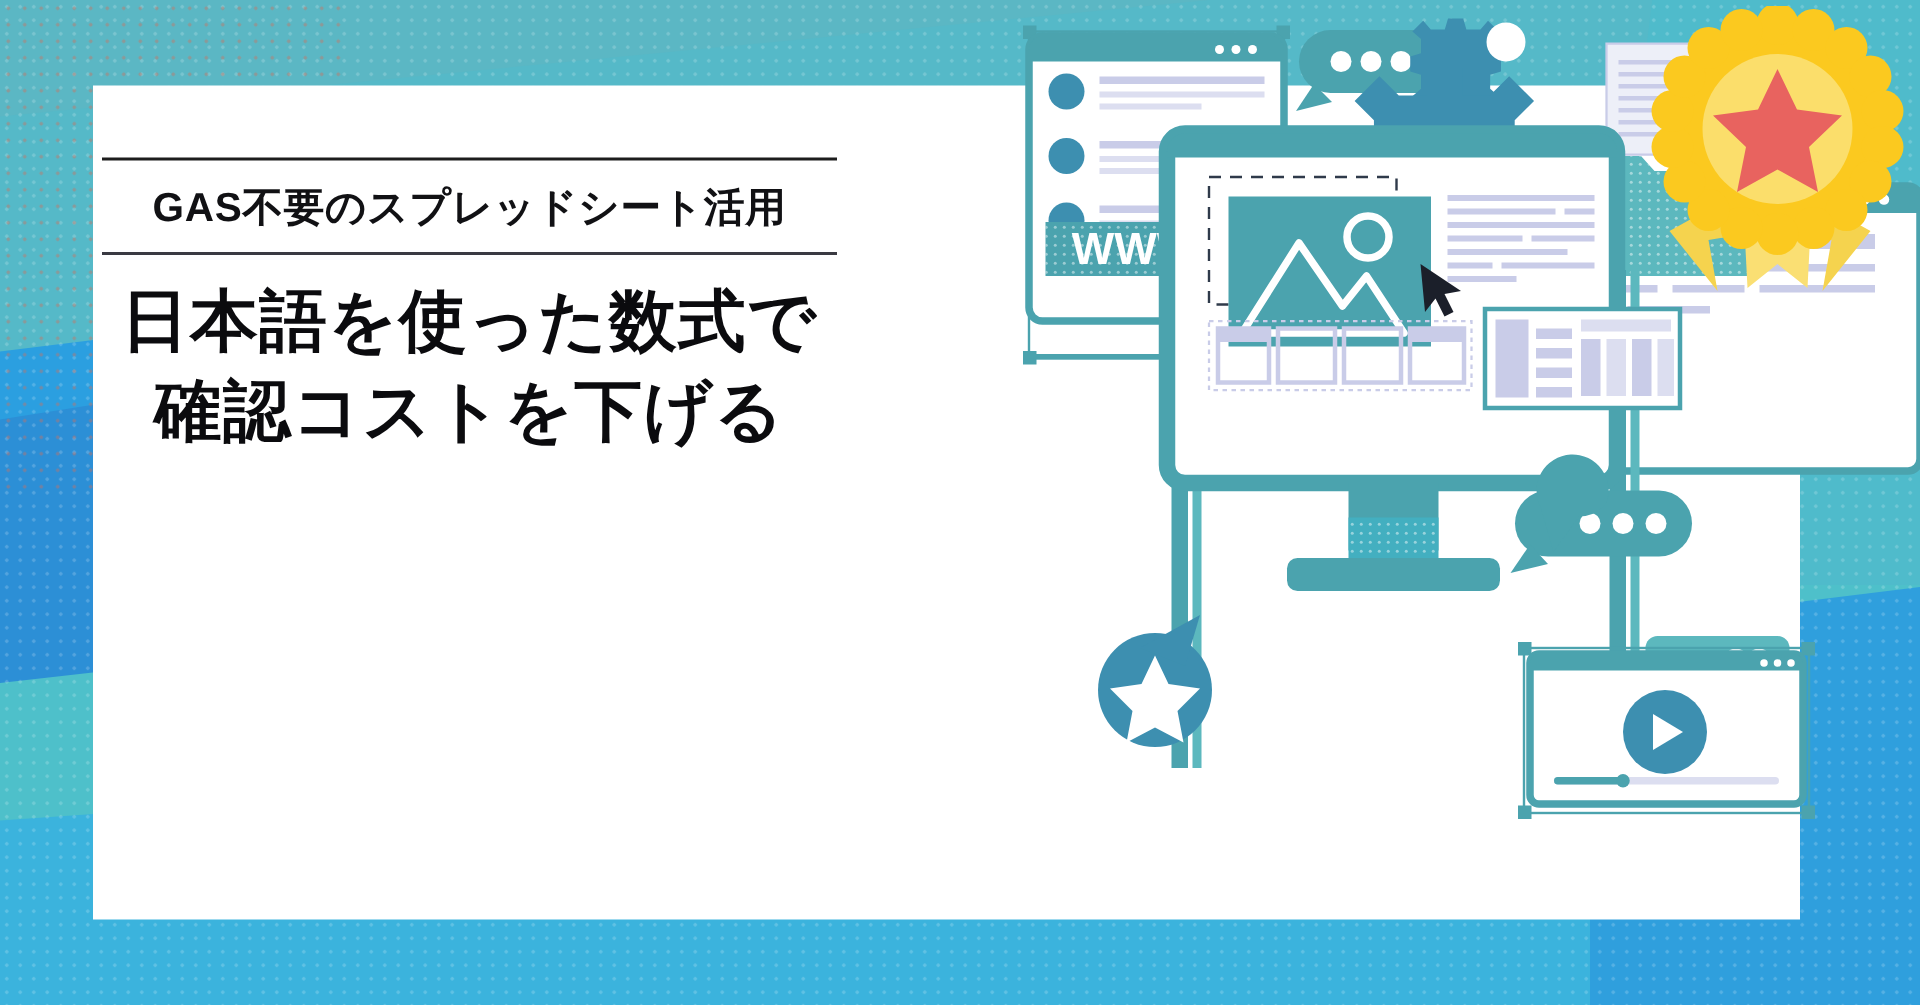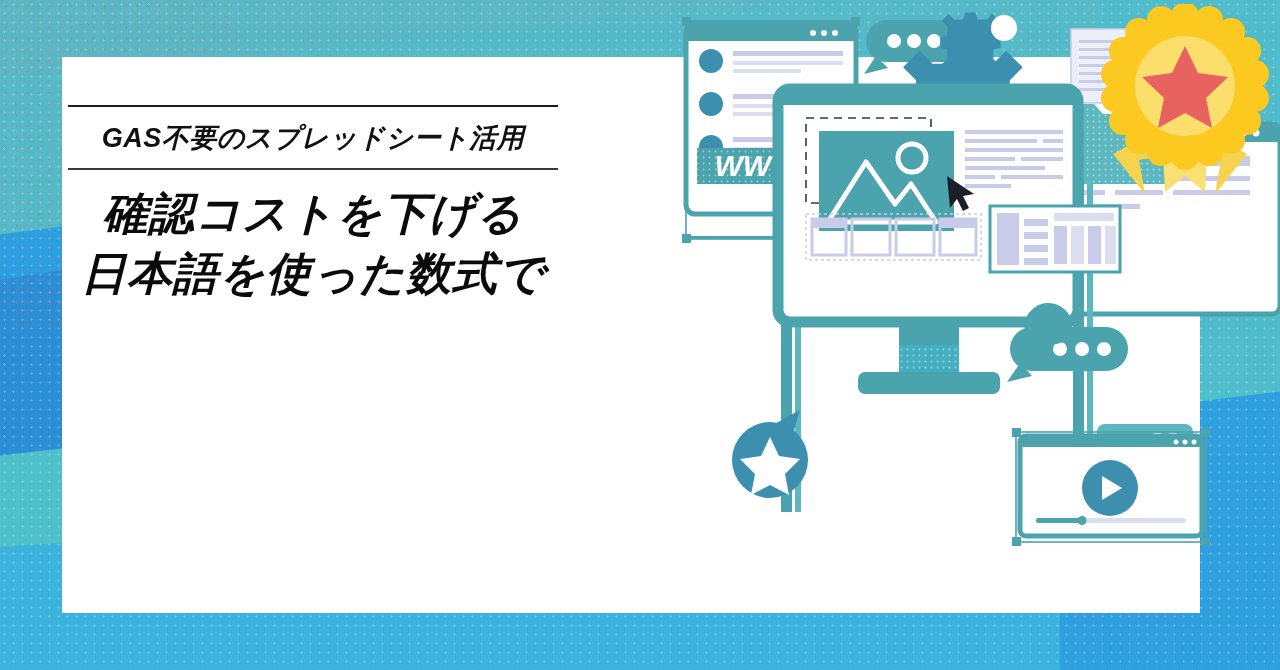--- a/index.html
+++ b/index.html
@@ -9,21 +9,20 @@
   }
   body {
     font-family: "Liberation Sans", "DejaVu Sans", sans-serif;
   }
   #stage {
     position: relative;
     width: 1280px;
     height: 670px;
     overflow: hidden;
     background: #7dd3fc;
-    font-style: italic;
   }
 
   
   .bg-layer { position: absolute; inset: 0; }
   .bg-base {
     position: absolute; inset: 0;
     background: #3BB3DD;
   }
   .band {
     position: absolute;
@@ -192,22 +191,22 @@
     <div class="dots-warm"></div>
   </div>
 
   <div id="card"></div>
 
   <div class="text-block">
     <div class="rule rule-top"></div>
     <div class="kicker">GAS不要のスプレッドシート活用</div>
     <div class="rule rule-mid"></div>
     <div class="headline">
+      <span class="headline-line">日本語を使った数式で</span>
       <span class="headline-line">確認コストを下げる</span>
-      <span class="headline-line">日本語を使った数式で</span>
     </div>
   </div>
 
   <div id="illustration">
     <svg width="620" height="600" viewBox="0 0 620 600" xmlns="http://www.w3.org/2000/svg">
       <defs>
         <pattern id="dotFill" width="6" height="6" patternUnits="userSpaceOnUse">
           <circle cx="1.5" cy="1.5" r="1" fill="#ffffff" opacity="0.45"></circle>
         </pattern>
         <pattern id="dotFillLav" width="6" height="6" patternUnits="userSpaceOnUse">

